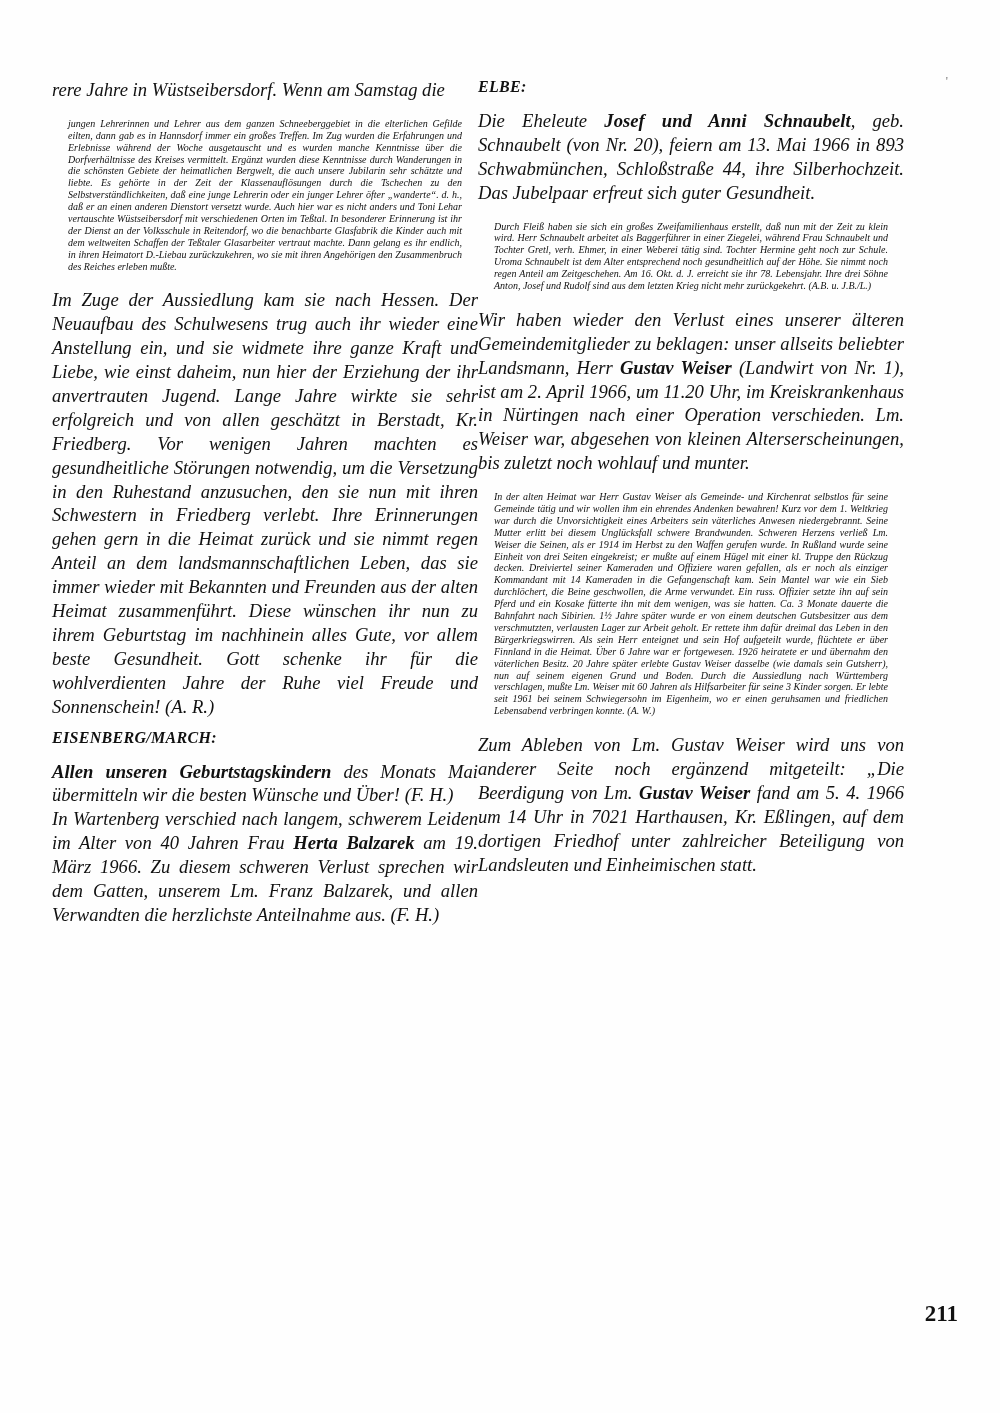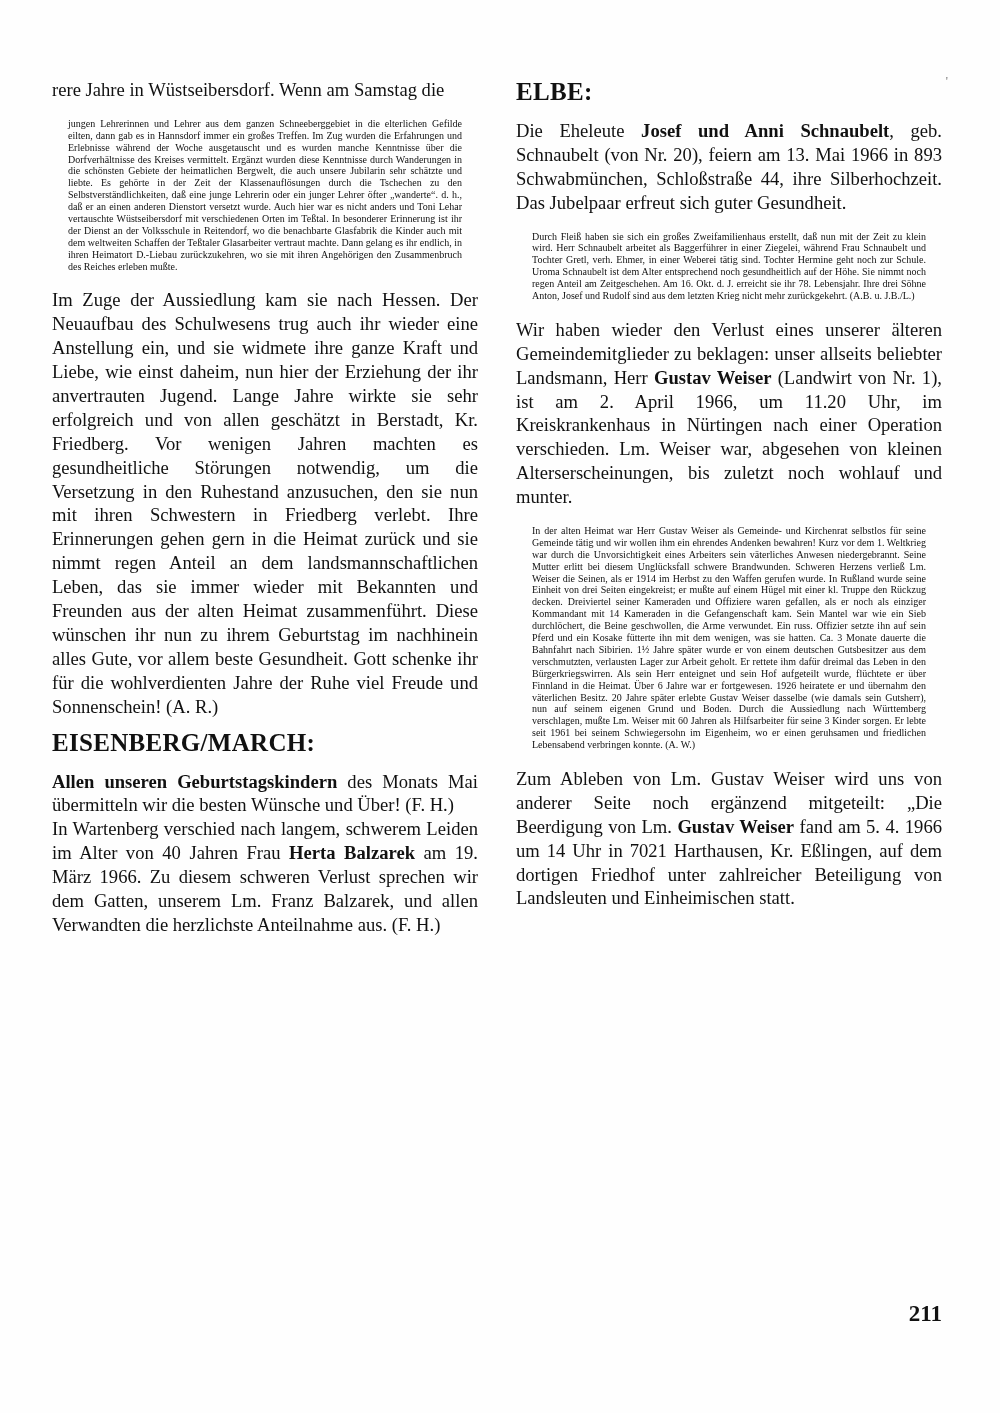--- a/index.html
+++ b/index.html
@@ -21,52 +21,52 @@
     width: 1000px;
     height: 1413px;
     background: #fefefe;
   }
   .columns {
     position: absolute;
     left: 52px;
     top: 78px;
     width: 890px;
     display: flex;
-    gap: 38px;
+    font-style: italic;
   }
   .col {
     width: 426px;
   }
   
   .big {
     font-size: 18.6px;
     line-height: 1.285;
     text-align: justify;
     hyphens: none;
     margin: 0 0 0 0;
   }
   .small {
     font-size: 10px;
     line-height: 1.19;
     text-align: justify;
     margin: 16px;
   }
   .head {
-    font-size: 25px;
+    font-size: 16px;
     font-weight: bold;
     letter-spacing: 0.3px;
     margin: 0;
   }
   .gap-small {
     margin-top: 13px;
   }
   b, .b { font-weight: bold; }
   .pagenum {
     position: absolute;
-    right: 58px;
+    right: 42px;
     bottom: 86px;
     font-size: 23px;
     font-weight: bold;
     font-family: "Liberation Serif", serif;
     text-align: center;
   }
   .tick {
     position: absolute;
     right: 52px;
     top: 74px;

